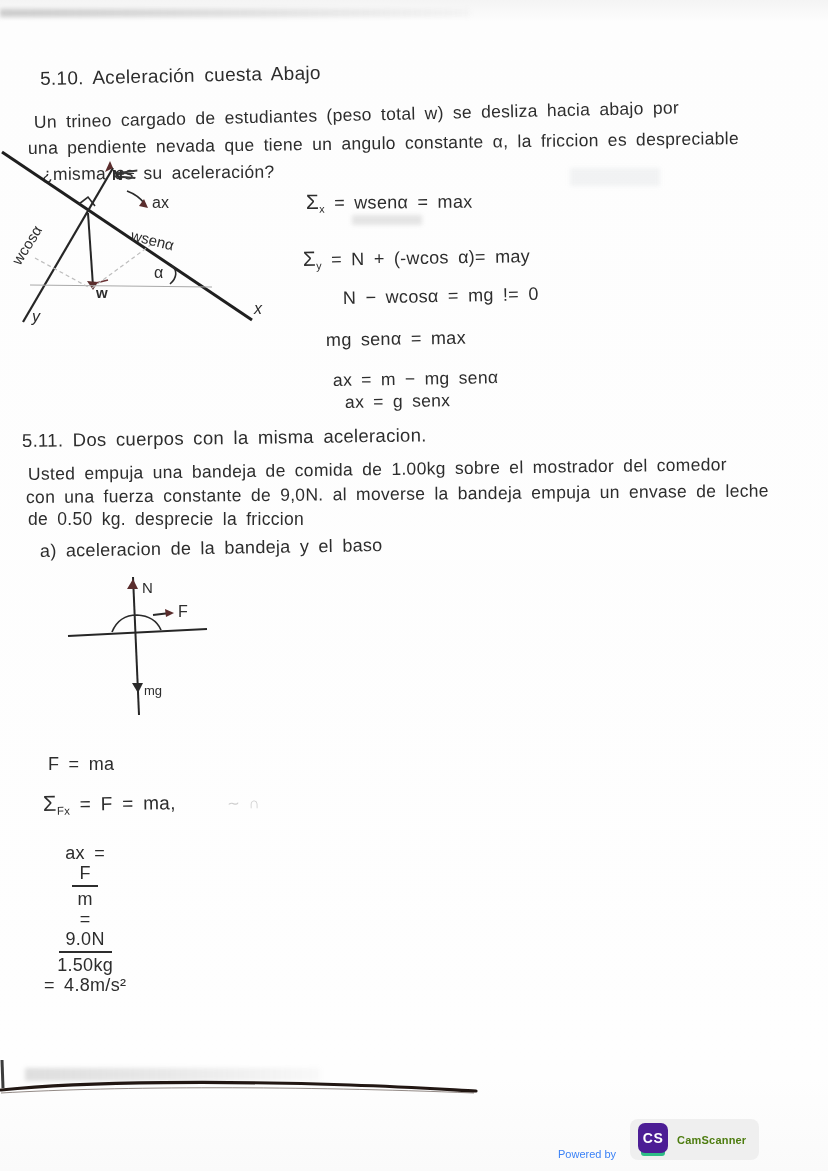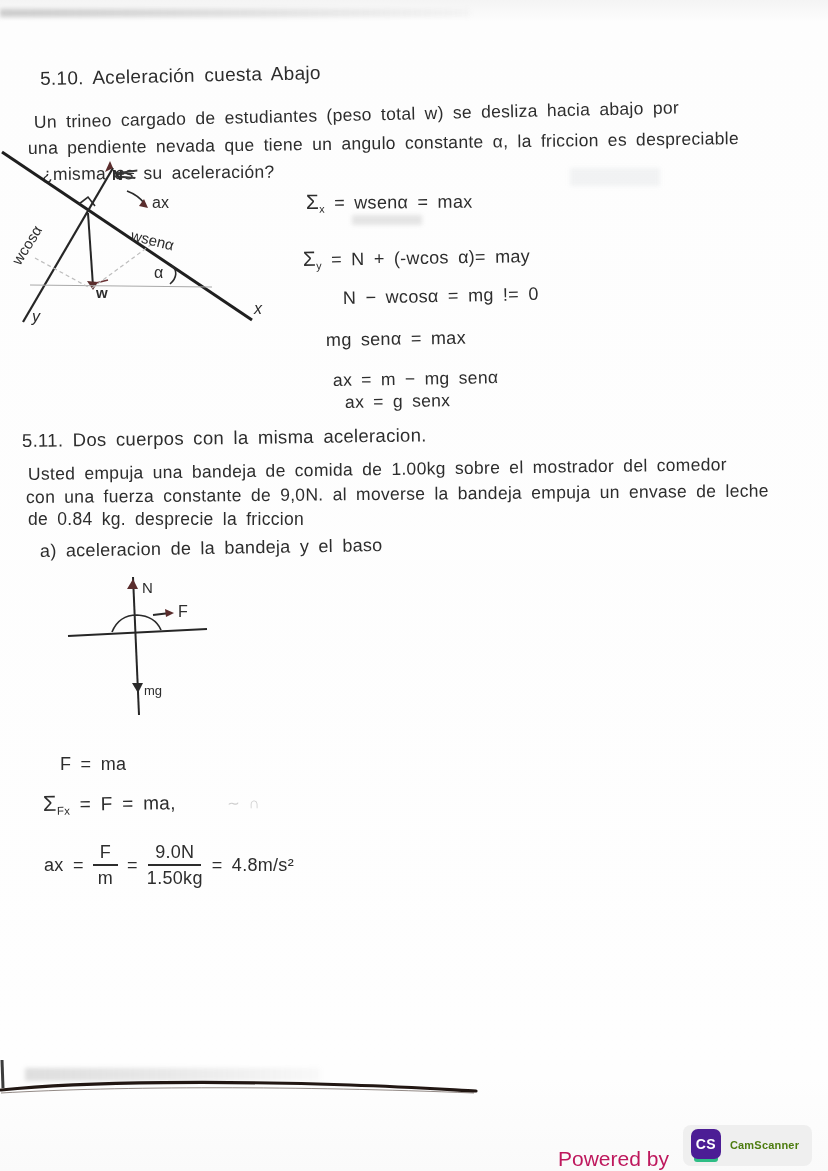--- a/index.html
+++ b/index.html
@@ -33,30 +33,30 @@
   .scribbled::after {
     content:""; position:absolute; left:-2px; right:-3px; top:40%;
     border-top:2px solid #3a3a3a; transform:rotate(-7deg);
   }
   .scribbled::before {
     content:""; position:absolute; left:-1px; right:-2px; top:62%;
     border-top:2px solid #3a3a3a; transform:rotate(5deg);
   }
   .faint { color:#cfcfcf; }
   .smudge { position:absolute; filter:blur(2px); pointer-events:none; }
-  .frac-eq { display:flex; align-items:center; }
+  .frac-eq { display:flex; align-items:center;flex-direction:column; }
   .frac { display:inline-flex; flex-direction:column; align-items:center; margin:0 9px; }
   .frac .num { border-bottom:2px solid #2d2d2d; padding:0 7px 2px; line-height:1.05; }
   .frac .den { padding-top:3px; line-height:1.05; }
   svg { position:absolute; overflow:visible; }
   svg text { font-family:cursive, sans-serif; fill:#2d2d2d; }
 
   
   .footer { position:absolute; top:1119px; left:558px; display:flex; align-items:center; }
-  .powered { font-size:21px; color:#be185d; margin-right:14px; margin-top:28px; }
+  .powered { font-size:11px; color:#3b82f6; margin-right:14px; margin-top:28px; }
   .badge {
     display:flex; align-items:center;
     background:#efefef; border-radius:8px;
     padding:6px 13px 6px 8px; height:41px;
   }
   .cs-logo { position:relative; width:30px; height:33px; margin-right:9px; }
   .cs-green { position:absolute; left:3px; bottom:0; width:24px; height:10px; background:#2ebd85; border-radius:3px; }
   .cs-dark {
     position:absolute; top:0; left:0; width:30px; height:30px;
     background:#4c1d95; border-radius:7px;
@@ -125,38 +125,38 @@
 </div>
 <div class="hw eq" style="left:343px;top:288px;transform:rotate(-1.2deg);">N − wcosα = mg != 0</div>
 <div class="hw eq" style="left:326px;top:330px;transform:rotate(-1deg);">mg senα = max</div>
 <div class="hw eq" style="left:333px;top:370px;transform:rotate(-1deg);font-size:17.5px;">ax = m − mg senα</div>
 <div class="hw eq" style="left:345px;top:392px;transform:rotate(-1deg);font-size:17.5px;">ax = g senx</div>
 
 <div class="hw title" style="left:22px;top:430px;font-size:18.5px;transform:rotate(-0.8deg);">5.11. Dos cuerpos con la misma aceleracion.</div>
 
 <div class="hw para" style="left:28px;top:464px;transform:rotate(-0.8deg);">Usted empuja una bandeja de comida de 1.00kg sobre el mostrador del comedor</div>
 <div class="hw para" style="left:26px;top:487px;transform:rotate(-0.5deg);">con una fuerza constante de 9,0N. al moverse la bandeja empuja un envase de leche</div>
-<div class="hw para" style="left:28px;top:509px;">de 0.84 kg. desprecie la friccion</div>
+<div class="hw para" style="left:28px;top:509px;">de 0.50 kg. desprecie la friccion</div>
 
 <div class="hw para" style="left:40px;top:541px;font-size:18px;transform:rotate(-1deg);">a) aceleracion de la bandeja y el baso</div>
 
 <svg style="left:60px;top:573px;" width="210" height="150" viewBox="0 0 210 150">
   <line x1="73" y1="4" x2="79" y2="142" stroke="#262626" stroke-width="2"></line>
   <path d="M73,6 l-6,10 l11,0 z" fill="#5a2d2d"></path>
   <path d="M78,120 l-6,-10 l11,0 z" fill="#2a2a2a"></path>
   <line x1="8" y1="63" x2="147" y2="56" stroke="#262626" stroke-width="1.8"></line>
   <path d="M52,59 Q59,42 77,42 Q95,43 101,57" fill="none" stroke="#2a2a2a" stroke-width="1.7"></path>
   <line x1="93" y1="42" x2="110" y2="40" stroke="#2a2a2a" stroke-width="1.8"></line>
   <path d="M114,40 l-9,-4 l1,8 z" fill="#5a2d2d"></path>
   <text x="82" y="20" font-size="15">N</text>
   <text x="118" y="44" font-size="16">F</text>
   <text x="84" y="122" font-size="13">mg</text>
 </svg>
 
-<div class="hw eq" style="left:60px;top:754px;">F = ma</div>
+<div class="hw eq" style="left:48px;top:754px;">F = ma</div>
 
 <div class="hw eq" style="left:43px;top:791px;font-size:19px;transform:rotate(-0.8deg);">
   <span class="sig">Σ</span><span class="sig-sub">Fx</span>
   <span>= F = ma,</span>
   <span class="faint" style="margin-left:42px;font-size:15px;">∼ ∩</span>
 </div>
 
 <div class="hw eq frac-eq" style="left:44px;top:843px;">
   <span>ax =</span>
   <span class="frac">

